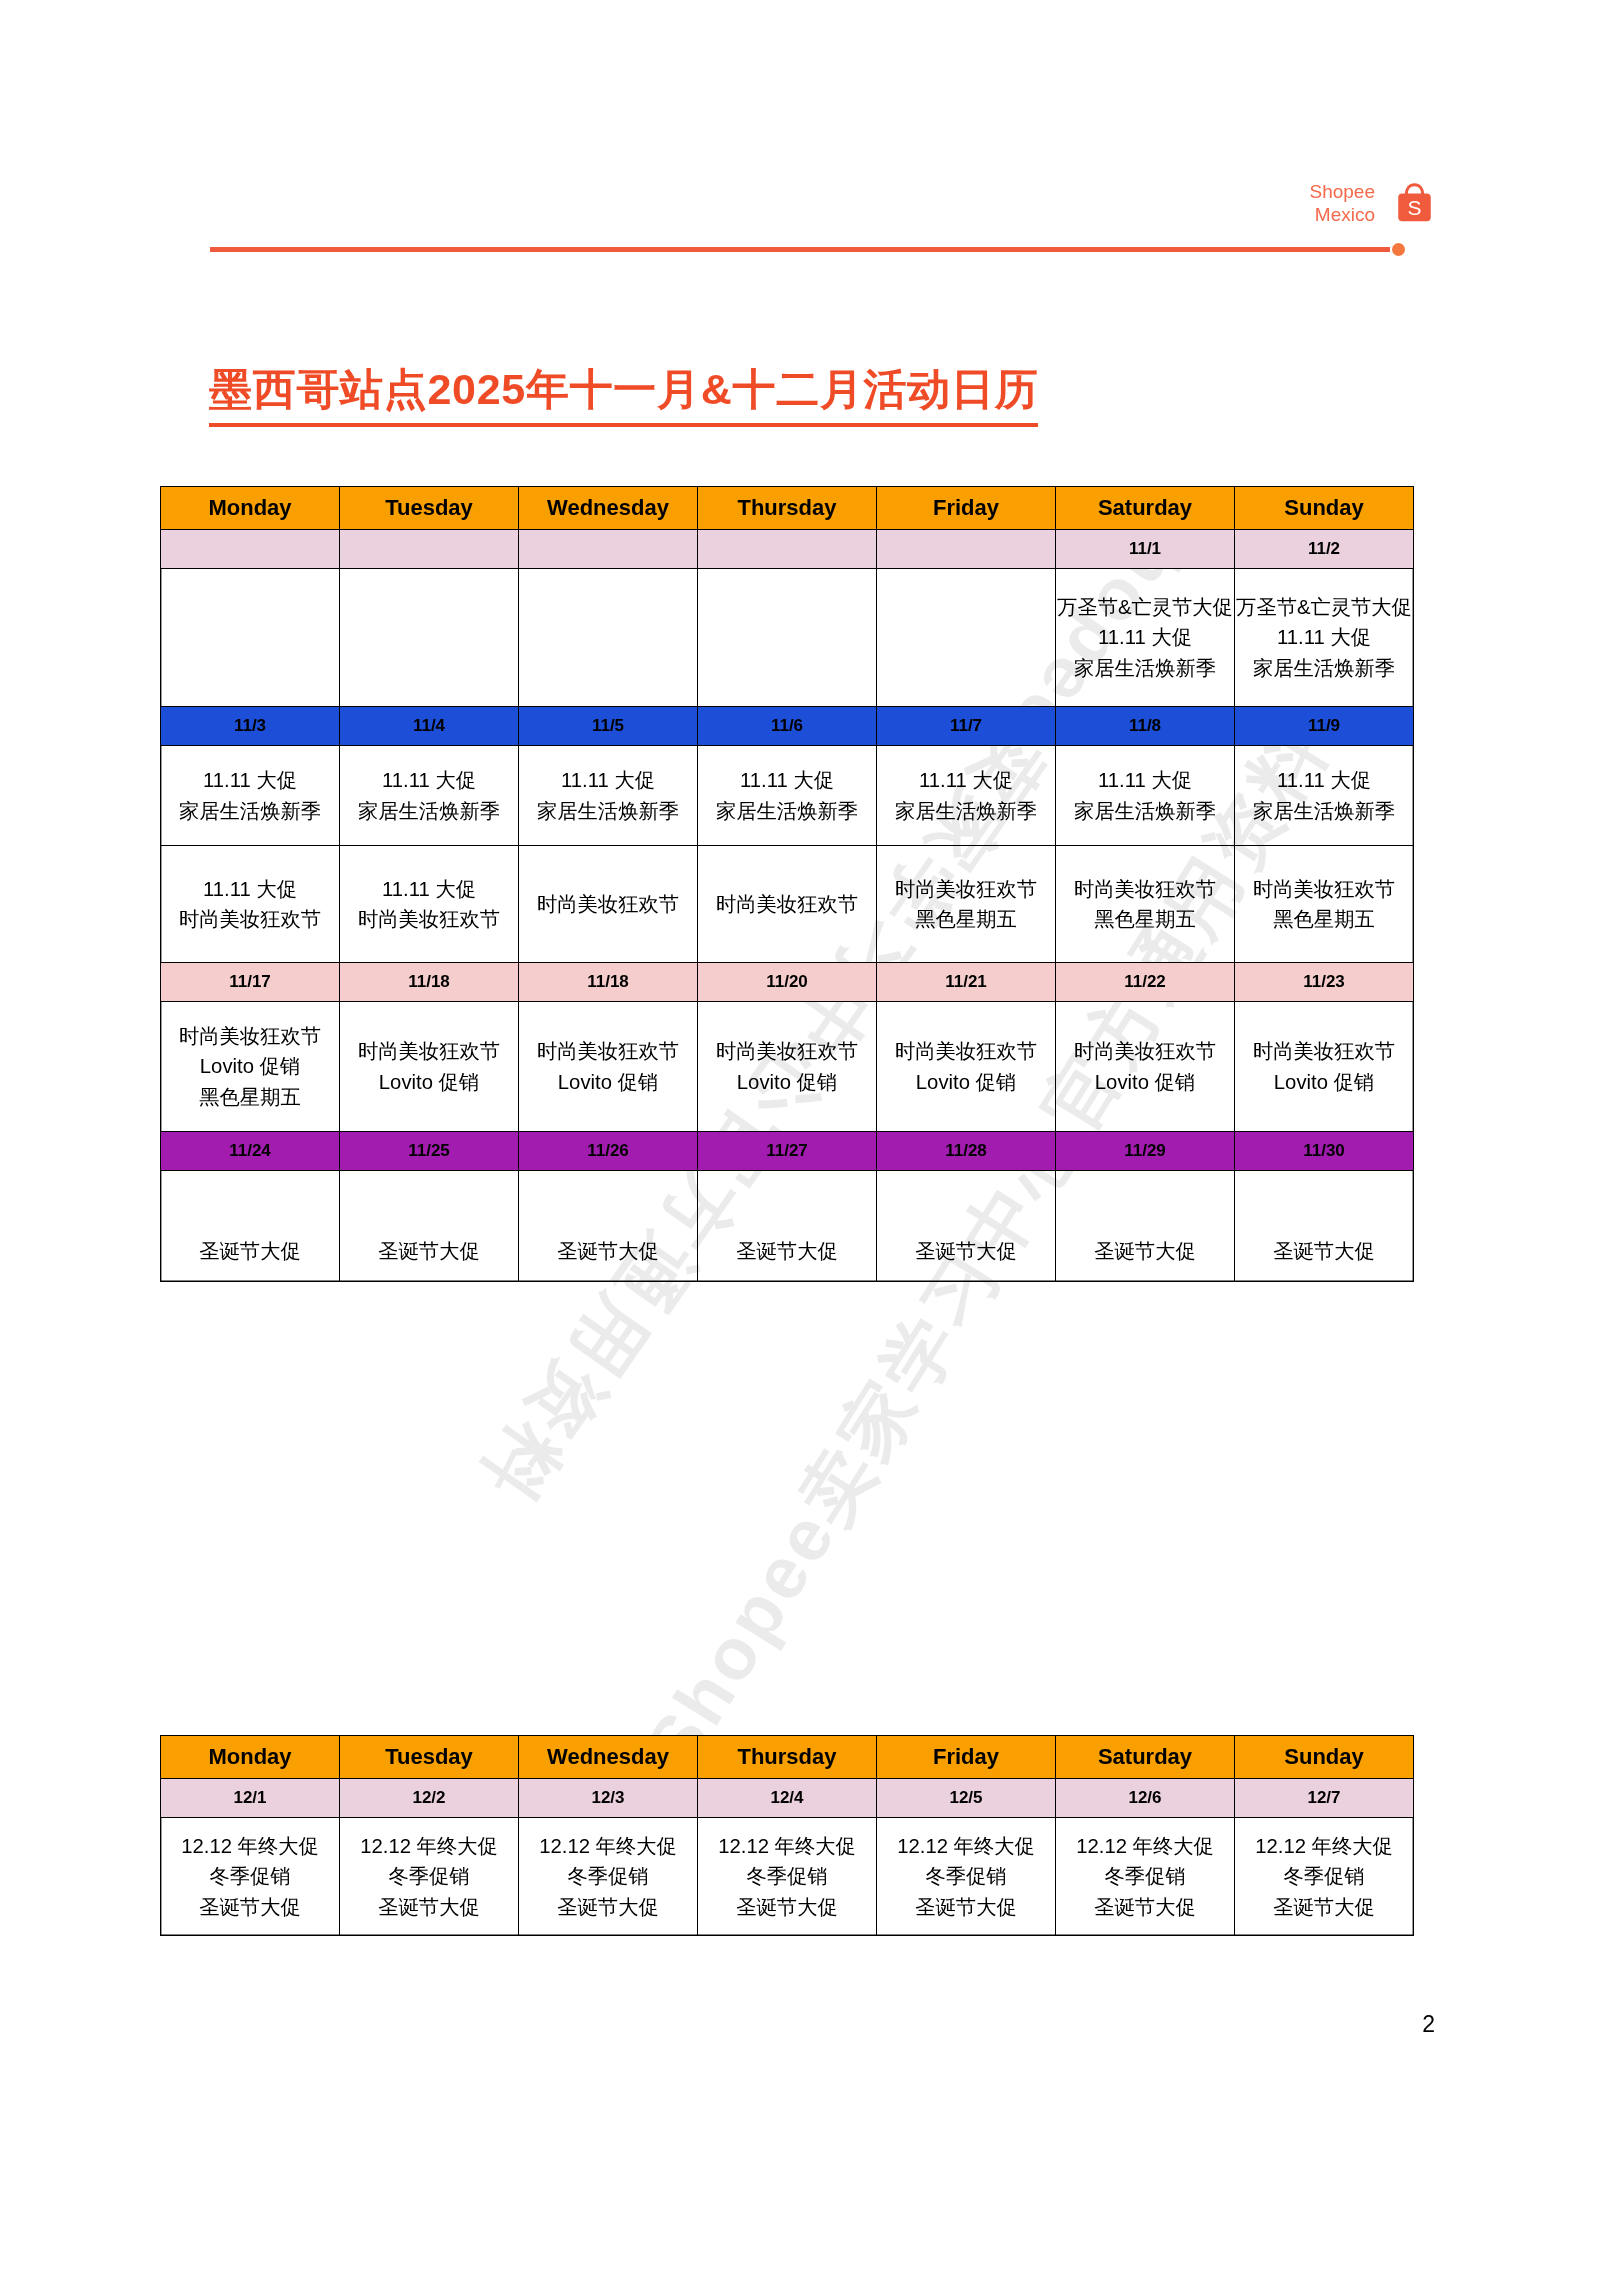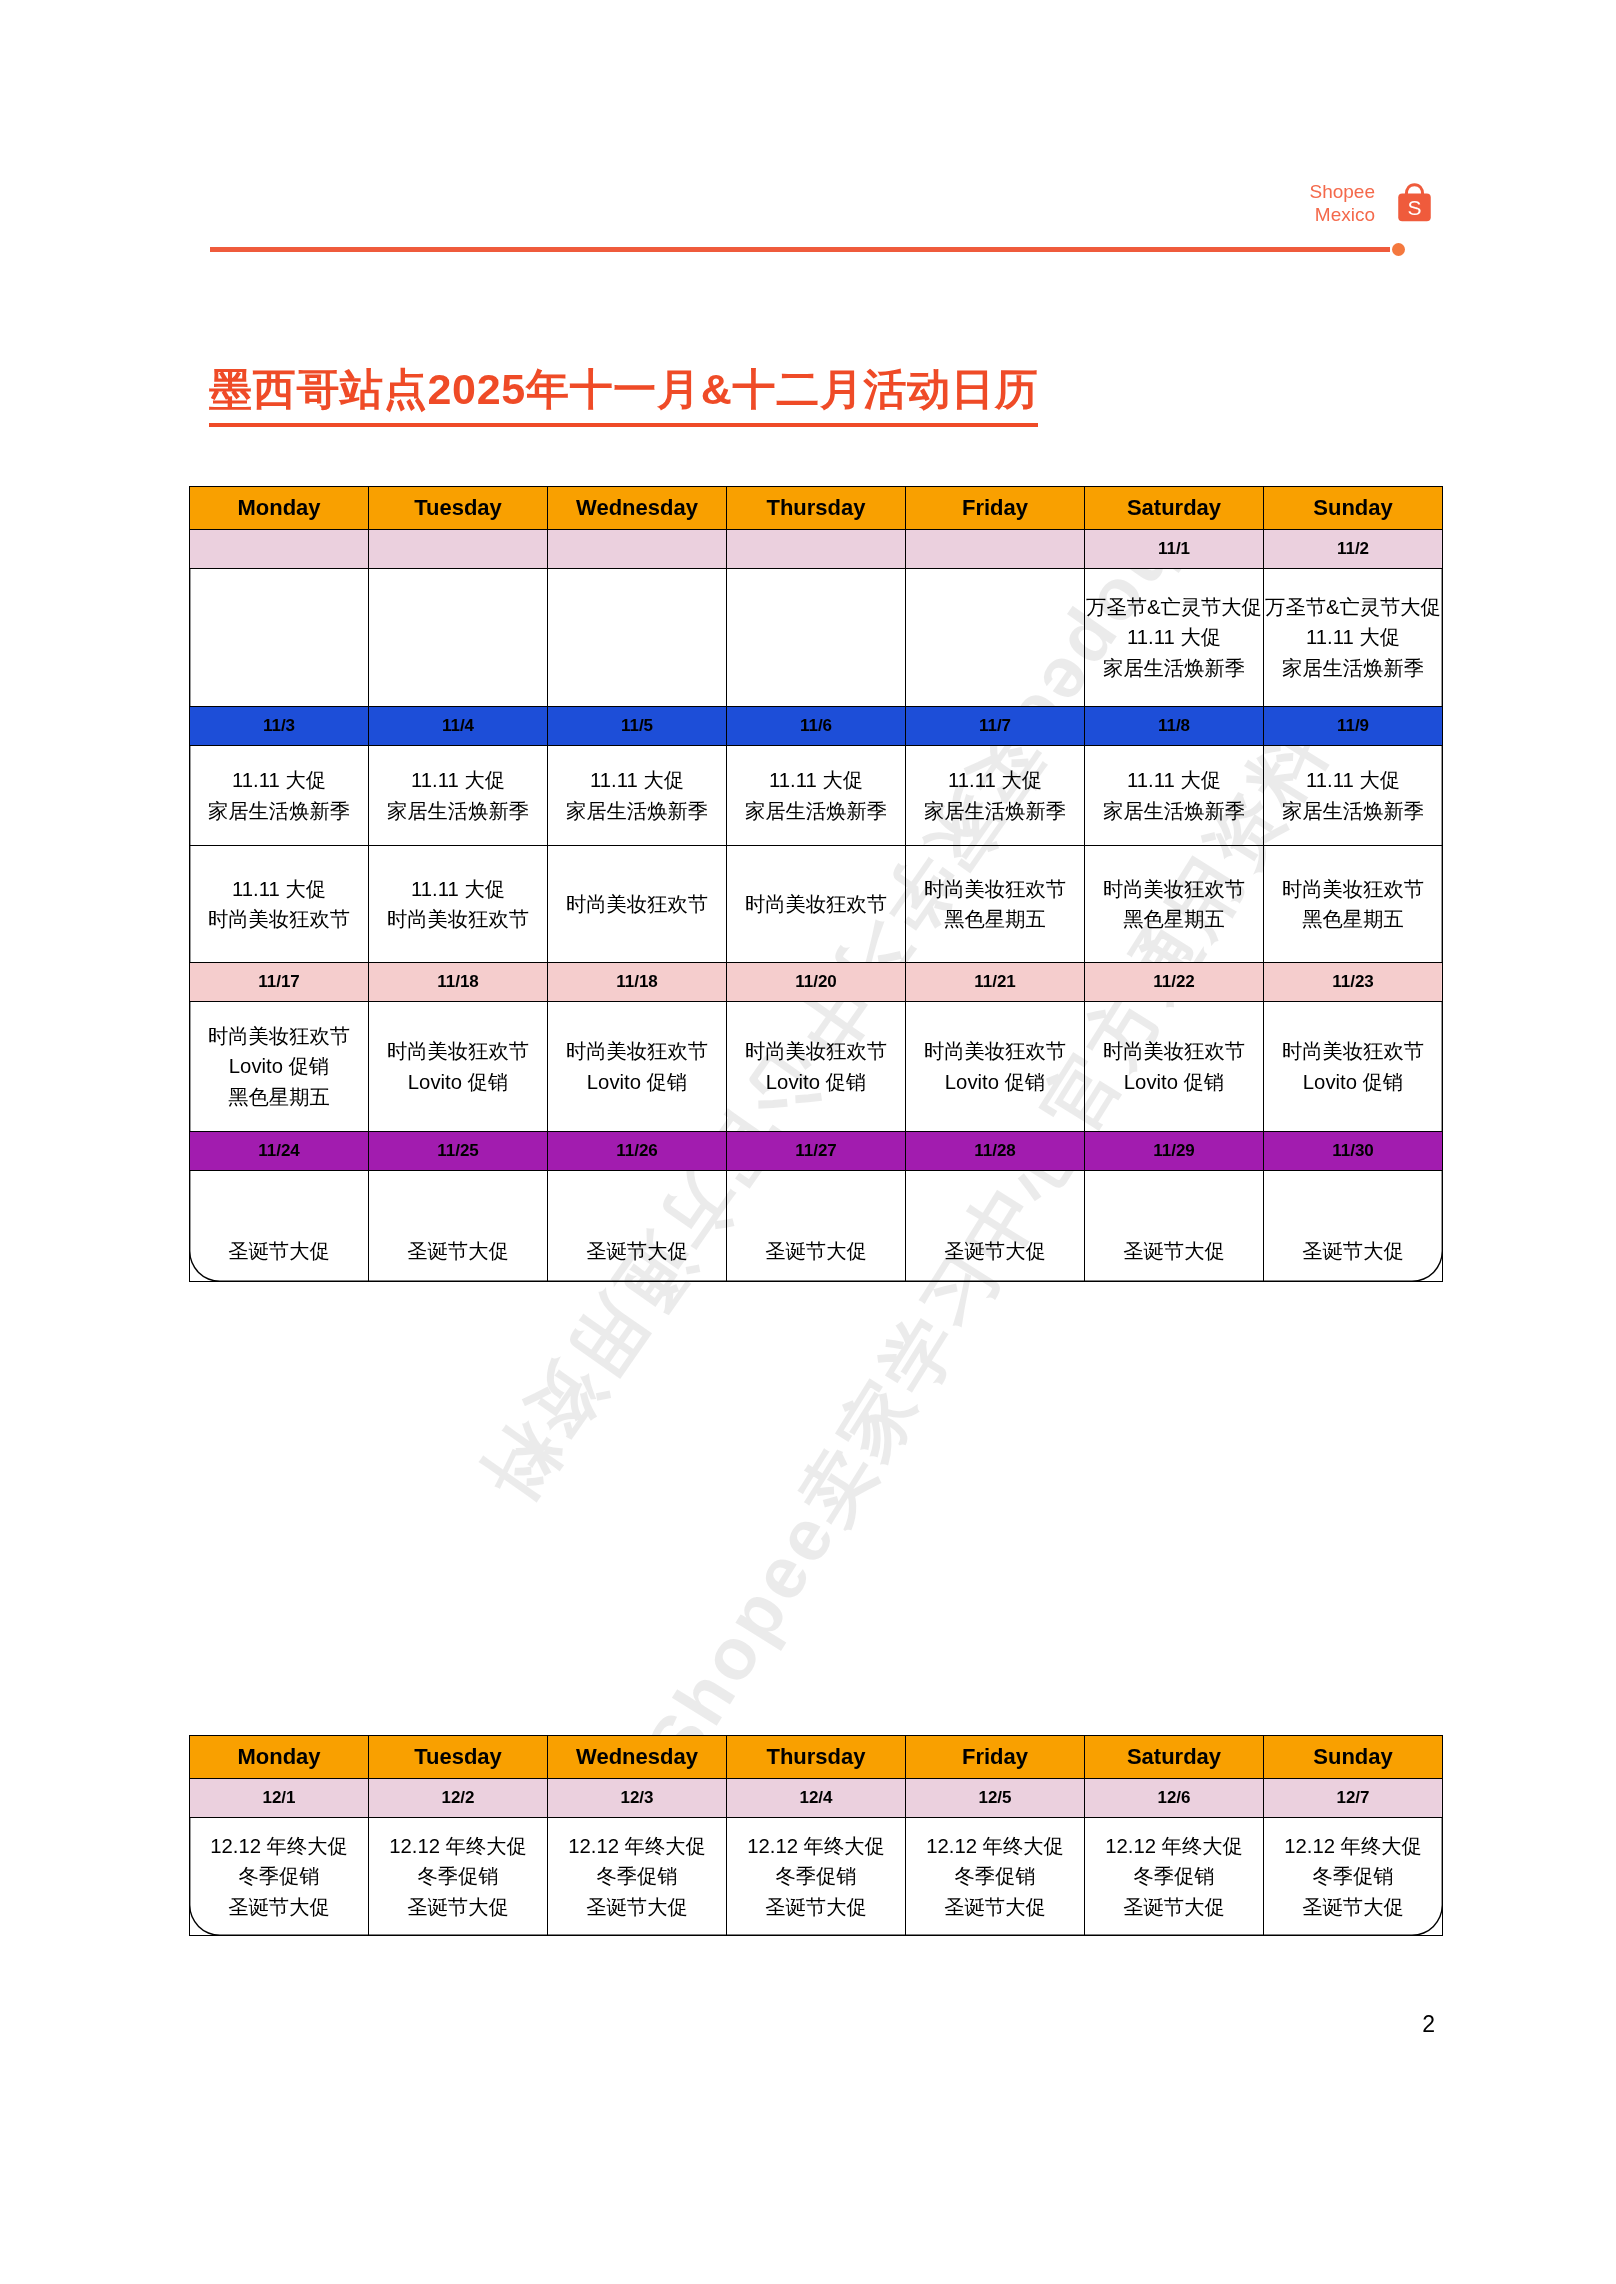--- a/index.html
+++ b/index.html
@@ -109,27 +109,26 @@
     padding-bottom: 4.1px;
     display: inline-block;
     white-space: nowrap;
     z-index: 10;
     font-family: "Liberation Sans", "DejaVu Sans", sans-serif;
   }
 
   
   .calendar {
     position: absolute;
-    left: 189px;
+    left: 160px;
     width: 1253px;
     border-collapse: collapse;
     table-layout: fixed;
     z-index: 8;
     background: transparent;
-    border-radius: 31px;
   }
   #calendar-november { top: 486px; }
   #calendar-december { top: 1735px; }
 
   .calendar col { width: 179px; }
 
   .calendar td, .calendar th {
     border: 1.4px solid #000000;
     padding: 0;
     text-align: center;

